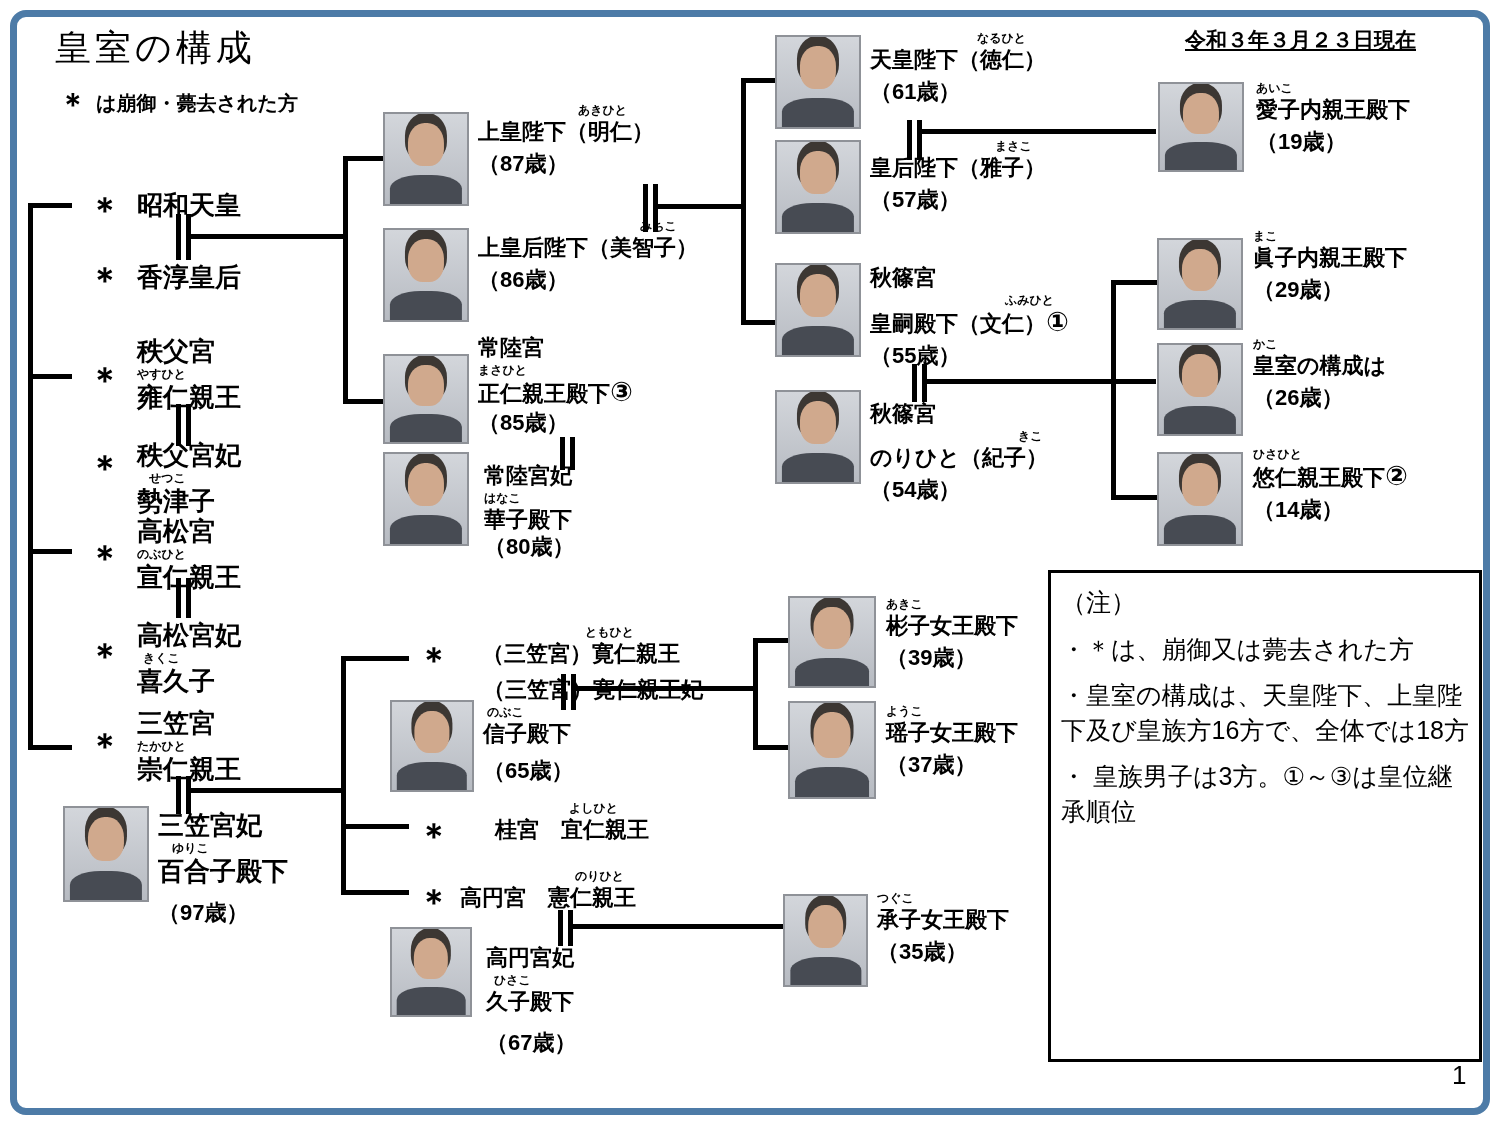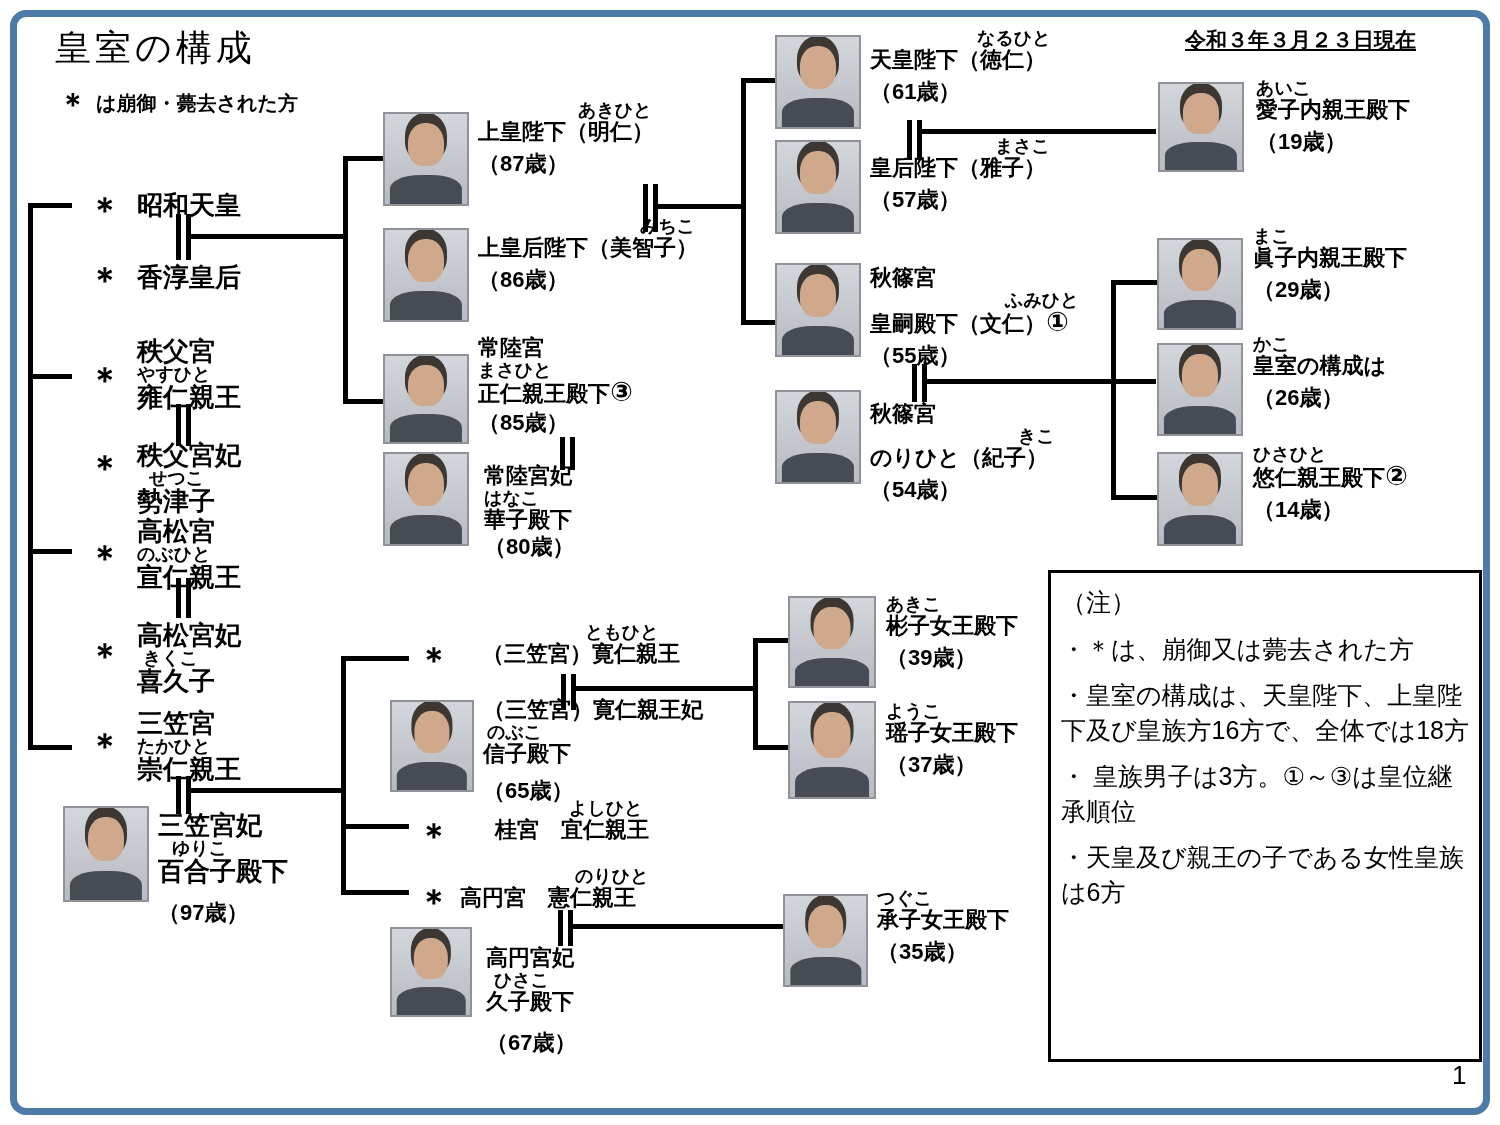--- a/index.html
+++ b/index.html
@@ -7,21 +7,21 @@
     font-family:"Liberation Sans","DejaVu Sans",sans-serif;color:#000}
   .frame{position:absolute;left:10px;top:10px;width:1480px;height:1105px;
     border:7px solid #4d7ba7;border-radius:16px;background:#fff}
   .title{position:absolute;font-size:36px;letter-spacing:4px;font-weight:500}
   .legend{position:absolute;font-size:20px;font-weight:bold;white-space:nowrap}
   .legend .ast{font-size:30px;vertical-align:-4px;margin-right:8px}
   .date{position:absolute;font-size:21px;font-weight:bold;text-decoration:underline;white-space:nowrap}
   .pagenum{position:absolute;font-size:26px}
   
   .pb{position:absolute;white-space:nowrap}
-  .pb .kana{font-size:18px;font-weight:bold;line-height:16px}
+  .pb .kana{font-size:12px;font-weight:bold;line-height:16px}
   .pb .nm{font-size:22px;font-weight:bold;line-height:28px}
   .pb .ag{font-size:22px;font-weight:bold;line-height:26px;margin-top:5px}
   .pb .succ{font-size:27px;line-height:28px;font-weight:bold}
   .pb.big .nm{font-size:26px;line-height:30px}
   .pb.big .kana{line-height:16px}
   .astmark{position:absolute;font-size:34px;font-weight:bold;line-height:1}
   
   .hline,.vline{position:absolute;background:#000}
   .mbar{position:absolute;width:15px;border-left:5px solid #000;border-right:5px solid #000}
   
@@ -282,21 +282,21 @@
 <div class="pb" style="left:1253px;top:446px">
   <div class="kana">ひさひと</div>
   <div class="nm"><span>悠仁親王殿下</span><span class="succ">②</span></div>
   <div class="ag">（14歳）</div>
 </div>
 
 <div class="pb" style="left:482px;top:624px">
   <div class="kana" style="padding-left:103px">ともひと</div>
   <div class="nm">（三笠宮）寛仁親王</div>
 </div>
-<div class="pb" style="left:483px;top:696px">
+<div class="pb" style="left:483px;top:676px">
   <div class="nm">（三笠宮）寛仁親王妃</div>
   <div class="kana" style="padding-left:4px">のぶこ</div>
   <div class="nm">信子殿下</div>
   <div class="ag" style="margin-top:10px">（65歳）</div>
 </div>
 <div class="pb" style="left:495px;top:800px">
   <div class="kana" style="padding-left:74px">よしひと</div>
   <div class="nm">桂宮　宜仁親王</div>
 </div>
 <div class="pb" style="left:460px;top:868px">
@@ -323,16 +323,15 @@
   <div class="kana">つぐこ</div>
   <div class="nm">承子女王殿下</div>
   <div class="ag">（35歳）</div>
 </div>
 
 <div class="notes">
   <div class="nl">（注）</div>
   <div class="nl">・＊は、崩御又は薨去された方</div>
   <div class="nl">・皇室の構成は、天皇陛下、上皇陛下及び皇族方16方で、全体では18方</div>
   <div class="nl">・ 皇族男子は3方。①～③は皇位継承順位</div>
-  <div class="nl">・天皇及び親王の子である女性皇族は6方</div>
 </div>
 
 <div class="pagenum" style="left:1452px;top:1060px">1</div>
 
 </body></html>

